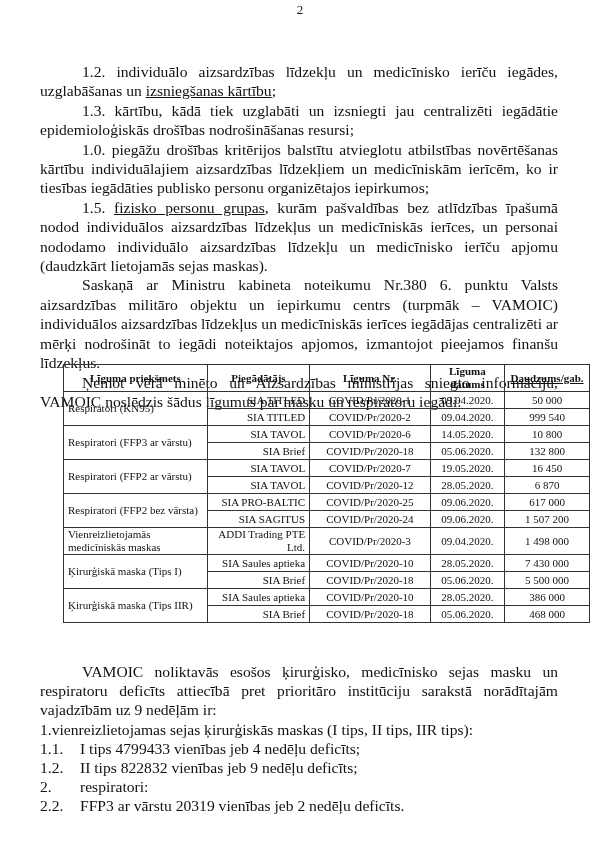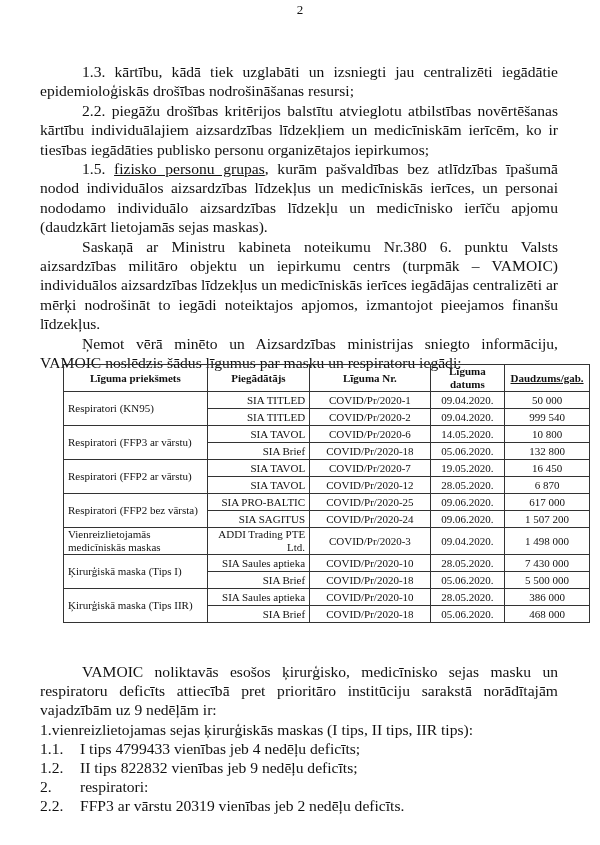--- a/index.html
+++ b/index.html
@@ -45,22 +45,23 @@
     .j { text-align: justify; }
     .list-line { display: flex; }
     .list-num { width: 40px; flex: none; }
   </style>
 </head>
 <body>
 
 <div class="page-number">2</div>
 
 <div class="body-text">
+  <p class="para"><span>1.2. individuālo aizsardzības līdzekļu un medicīnisko ierīču iegādes, uzglabāšanas un </span><span class="u">izsniegšanas kārtību</span><span>;</span></p>
   <p class="para">1.3. kārtību, kādā tiek uzglabāti un izsniegti jau centralizēti iegādātie epidemioloģiskās drošības nodrošināšanas resursi;</p>
-  <p class="para">2.2. piegāžu drošības kritērijos balstītu atvieglotu atbilstības novērtēšanas kārtību individuālajiem aizsardzības līdzekļiem un medicīniskām ierīcēm, ko ir tiesības iegādāties publisko personu organizētajos iepirkumos;</p>
+  <p class="para">1.0. piegāžu drošības kritērijos balstītu atvieglotu atbilstības novērtēšanas kārtību individuālajiem aizsardzības līdzekļiem un medicīniskām ierīcēm, ko ir tiesības iegādāties publisko personu organizētajos iepirkumos;</p>
   <p class="para"><span>1.5. </span><span class="u">fizisko personu grupas</span><span>, kurām pašvaldības bez atlīdzības īpašumā nodod individuālos aizsardzības līdzekļus un medicīniskās ierīces, un personai nododamo individuālo aizsardzības līdzekļu un medicīnisko ierīču apjomu (daudzkārt lietojamās sejas maskas).</span></p>
   <p class="para">Saskaņā ar Ministru kabineta noteikumu Nr.380 6. punktu Valsts aizsardzības militāro objektu un iepirkumu centrs (turpmāk – VAMOIC) individuālos aizsardzības līdzekļus un medicīniskās ierīces iegādājas centralizēti ar mērķi nodrošināt to iegādi noteiktajos apjomos, izmantojot pieejamos finanšu līdzekļus.</p>
   <p class="para">Ņemot vērā minēto un Aizsardzības ministrijas sniegto informāciju, VAMOIC noslēdzis šādus līgumus par masku un respiratoru iegādi:</p>
 </div>
 
 <table class="contracts">
   <thead>
     <tr>
       <th class="col1">Līguma priekšmets</th>
       <th class="col2">Piegādātājs</th>

